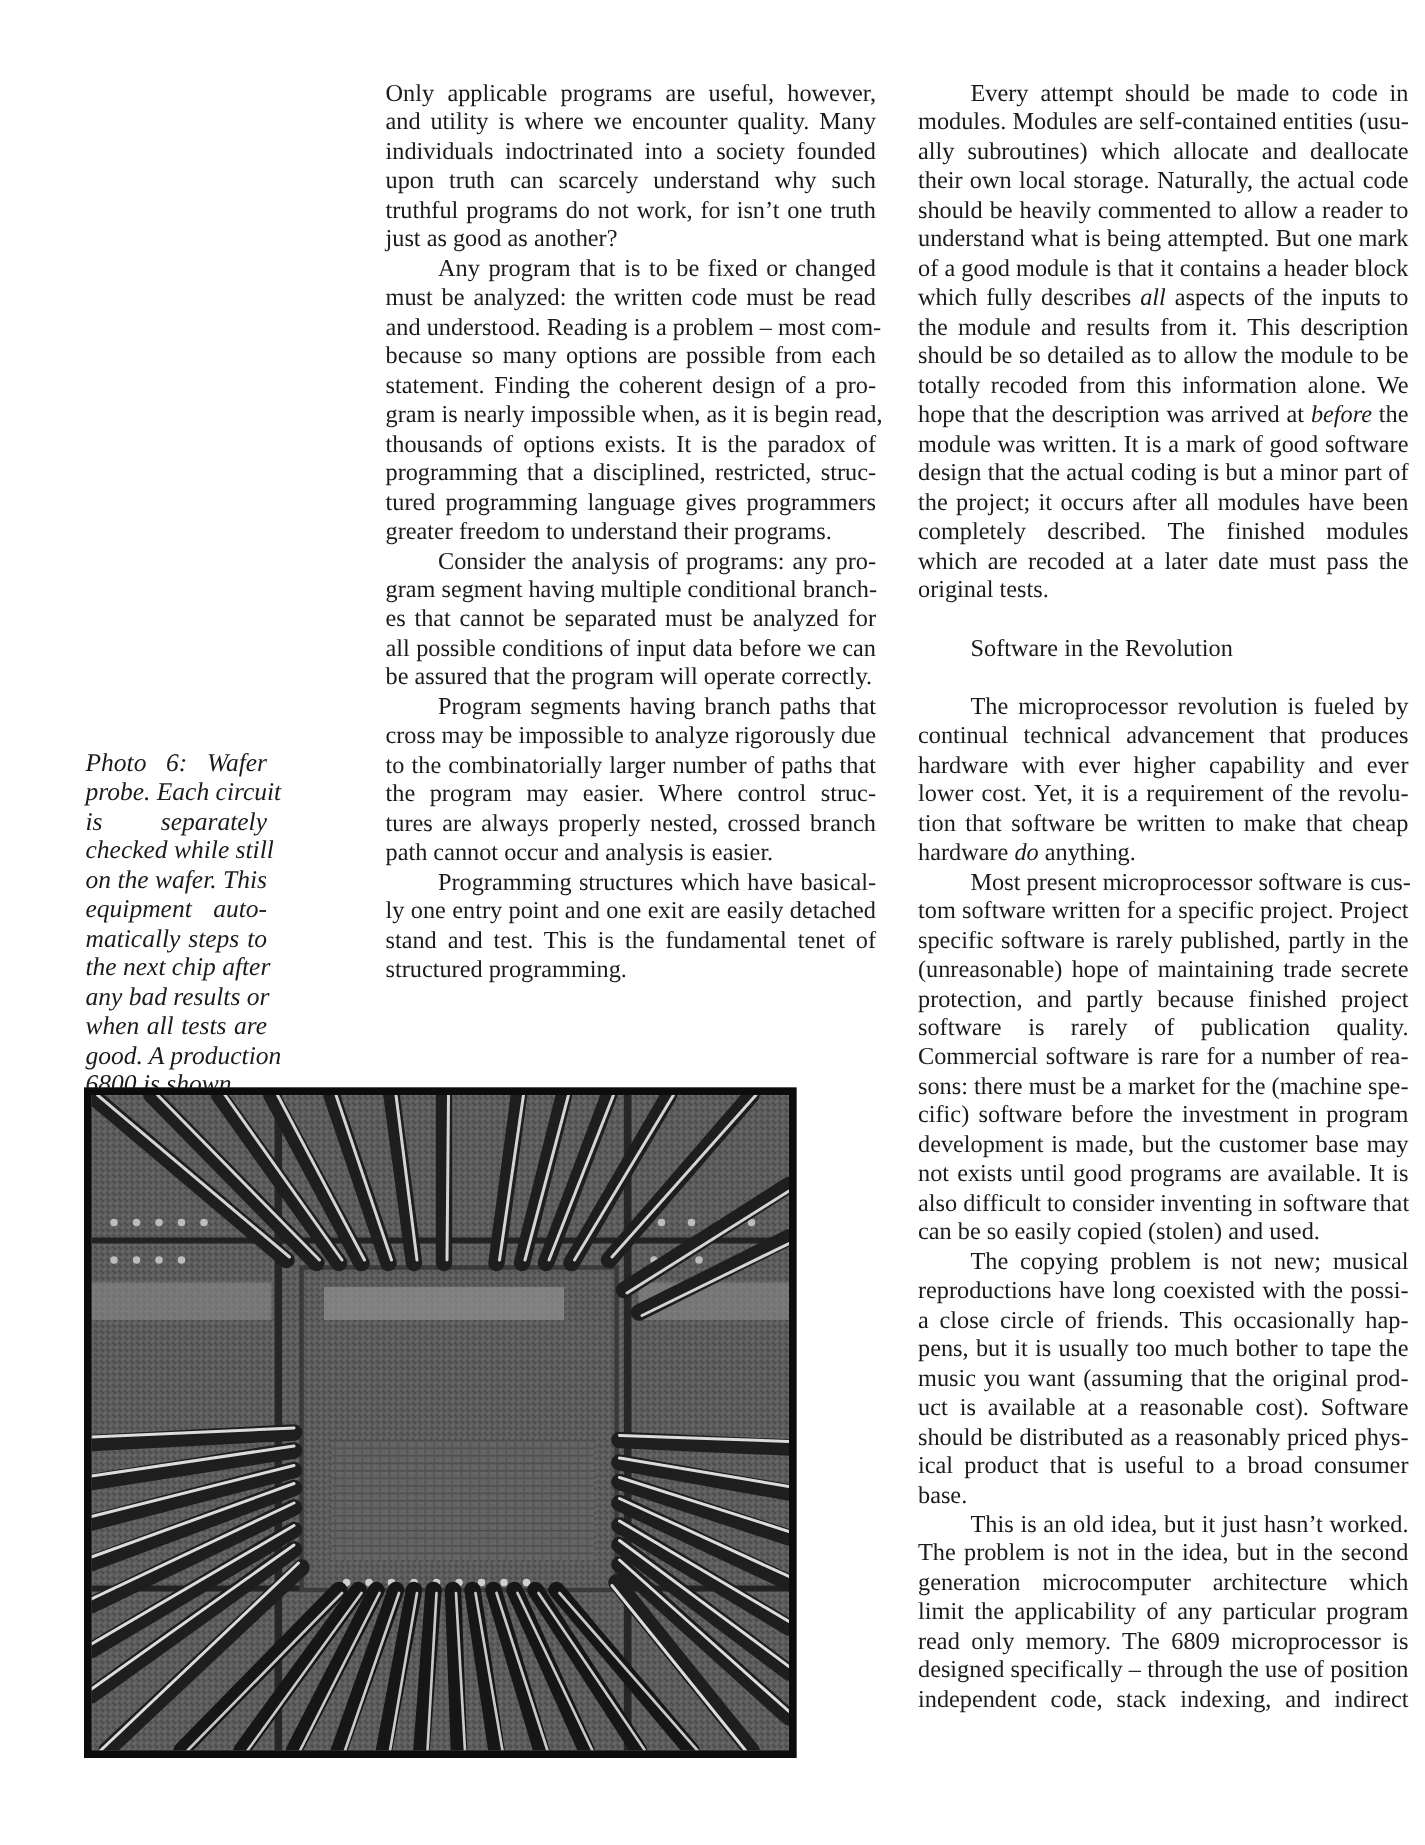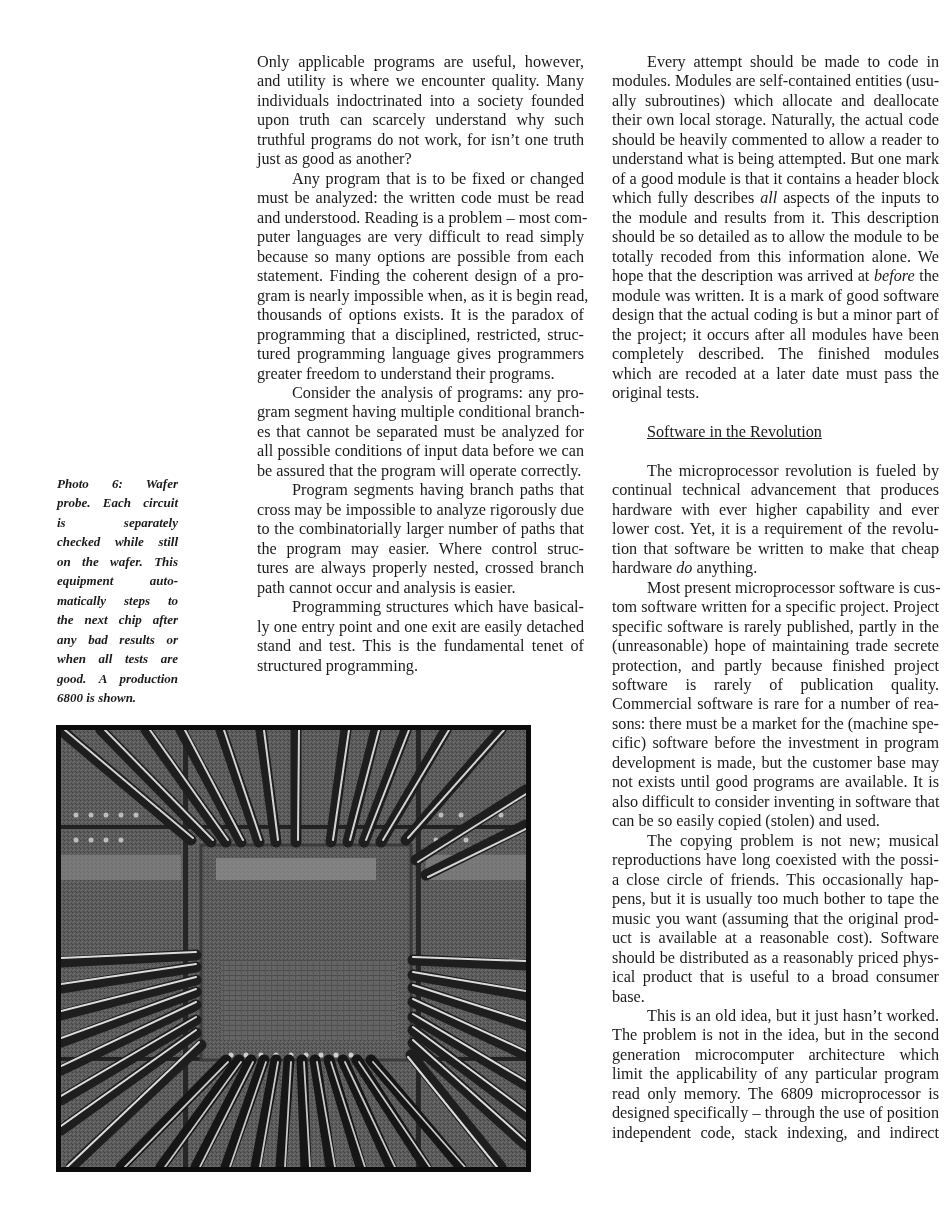--- a/index.html
+++ b/index.html
@@ -1,27 +1,27 @@
 <!DOCTYPE html>
 <html><head>
 <meta charset="utf-8">
 <style>
   html, body { margin: 0; padding: 0; background: #ffffff; }
   body { width: 950px; height: 1230px; position: relative; overflow: hidden;
          font-family: "Liberation Serif", "DejaVu Serif", serif; color: #1b1b1b; }
   .col { position: absolute; font-size: 16.2px; line-height: 19.47px; margin-left: 46px; }
   .col-left { left: 211px; top: 53px; width: 327px; }
   .col-right { left: 566px; top: 53px; width: 327px; }
-  .caption { position: absolute; left: 57px; top: 474px; width: 121px;
-             font-size: 13px; line-height: 19.47px; font-style: italic; font-weight: bold; }
+  .caption { position: absolute; left: 57px; top: 499px; width: 121px;
+             font-size: 17px; line-height: 19.47px; font-style: italic; }
   .ln { display: block; white-space: nowrap; text-align: justify; text-align-last: justify; height: 19.47px; }
   .ln.last { text-align-last: left; }
   .ln.indent { padding-left: 35px; }
   .blank { display: block; height: 19.47px; }
-  .heading { display: block; height: 19.47px; padding-left: 35px; white-space: nowrap; text-decoration: underline; }
+  .heading { display: block; height: 19.47px; padding-left: 35px; white-space: nowrap; }
   .ln span.seg { white-space: pre; }
   em { }
   .photo { position: absolute; left: 56px; top: 725px; width: 475px; height: 447px;
            box-sizing: border-box; border: 5px solid #0c0c0c; background: #4a4a4a; overflow: hidden; }
   .photo svg { display: block; width: 100%; height: 100%; }
 </style>
 </head>
 <body>
 
 <div class="col col-left" id="col-left">
@@ -30,21 +30,20 @@
       <span class="ln">and utility is where we encounter quality. Many</span>
       <span class="ln">individuals indoctrinated into a society founded</span>
       <span class="ln">upon truth can scarcely understand why such</span>
       <span class="ln">truthful programs do not work, for isn’t one truth</span>
       <span class="ln last">just as good as another?</span>
     </div>
     <div>
       <span class="ln indent">Any program that is to be fixed or changed</span>
       <span class="ln">must be analyzed: the written code must be read</span>
       <span class="ln">and understood. Reading is a problem – most com-</span>
-      <span class="ln">puter languages are very difficult to read simply</span>
       <span class="ln">because so many options are possible from each</span>
       <span class="ln">statement. Finding the coherent design of a pro-</span>
       <span class="ln">gram is nearly impossible when, as it is begin read,</span>
       <span class="ln">thousands of options exists. It is the paradox of</span>
       <span class="ln">programming that a disciplined, restricted, struc-</span>
       <span class="ln">tured programming language gives programmers</span>
       <span class="ln last">greater freedom to understand their programs.</span>
     </div>
     <div>
       <span class="ln indent">Consider the analysis of programs: any pro-</span>

